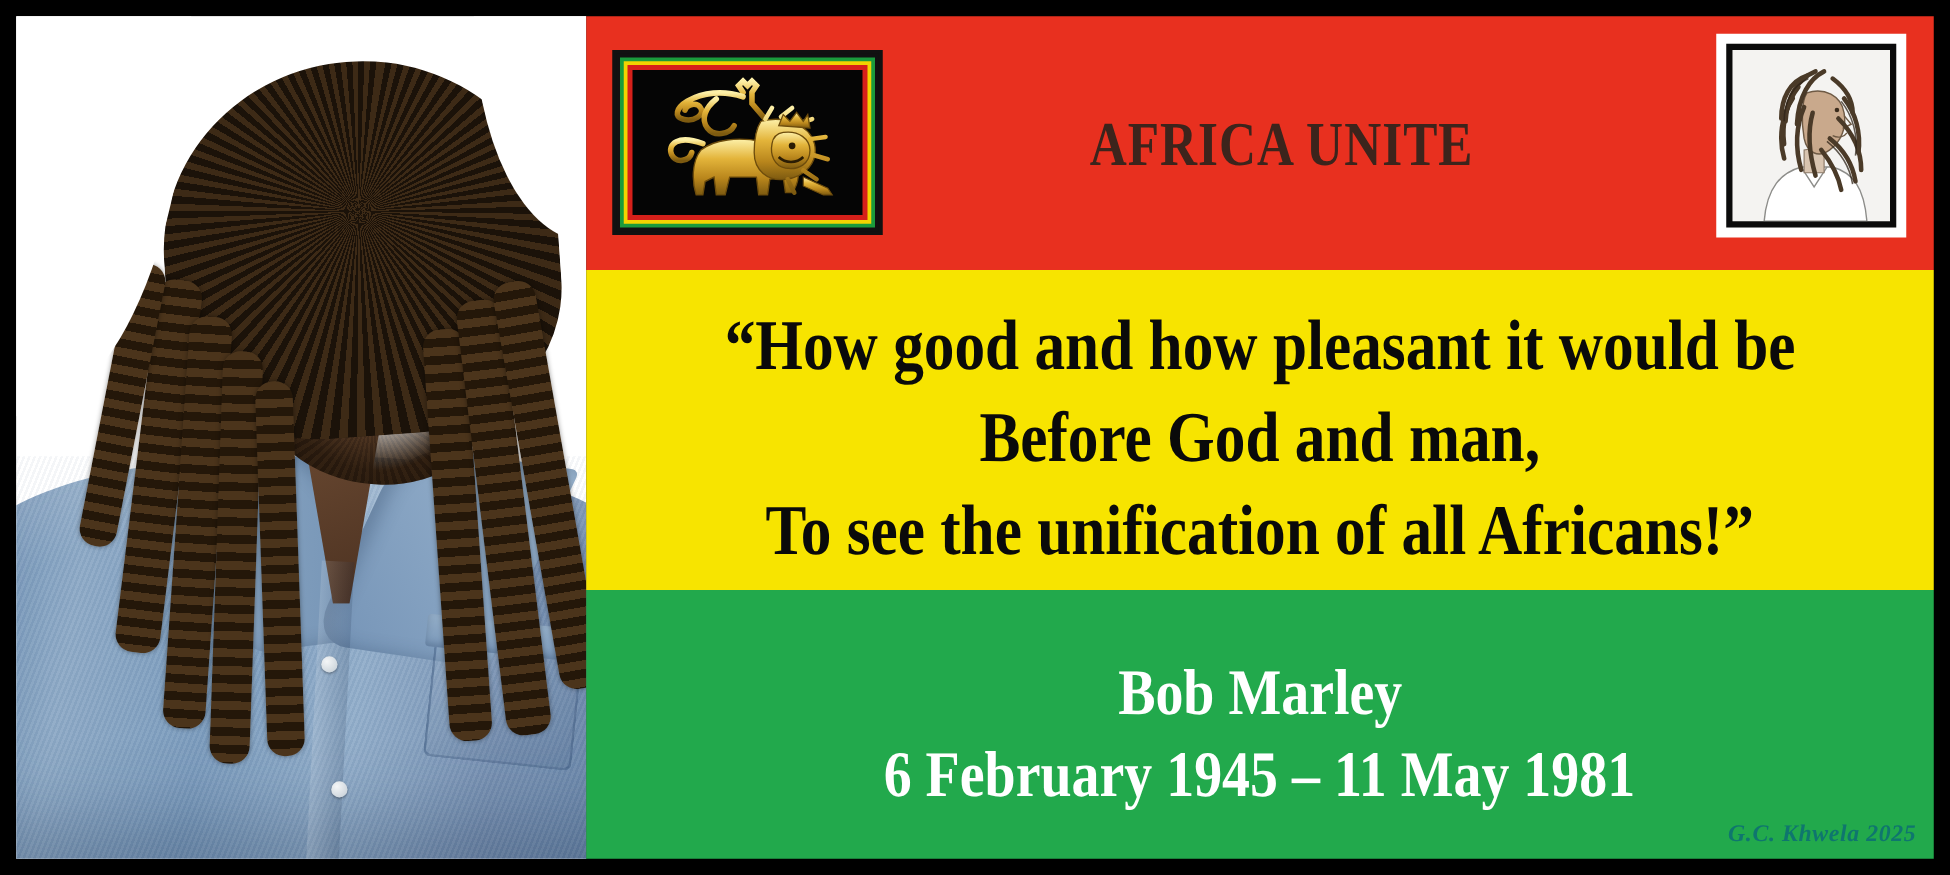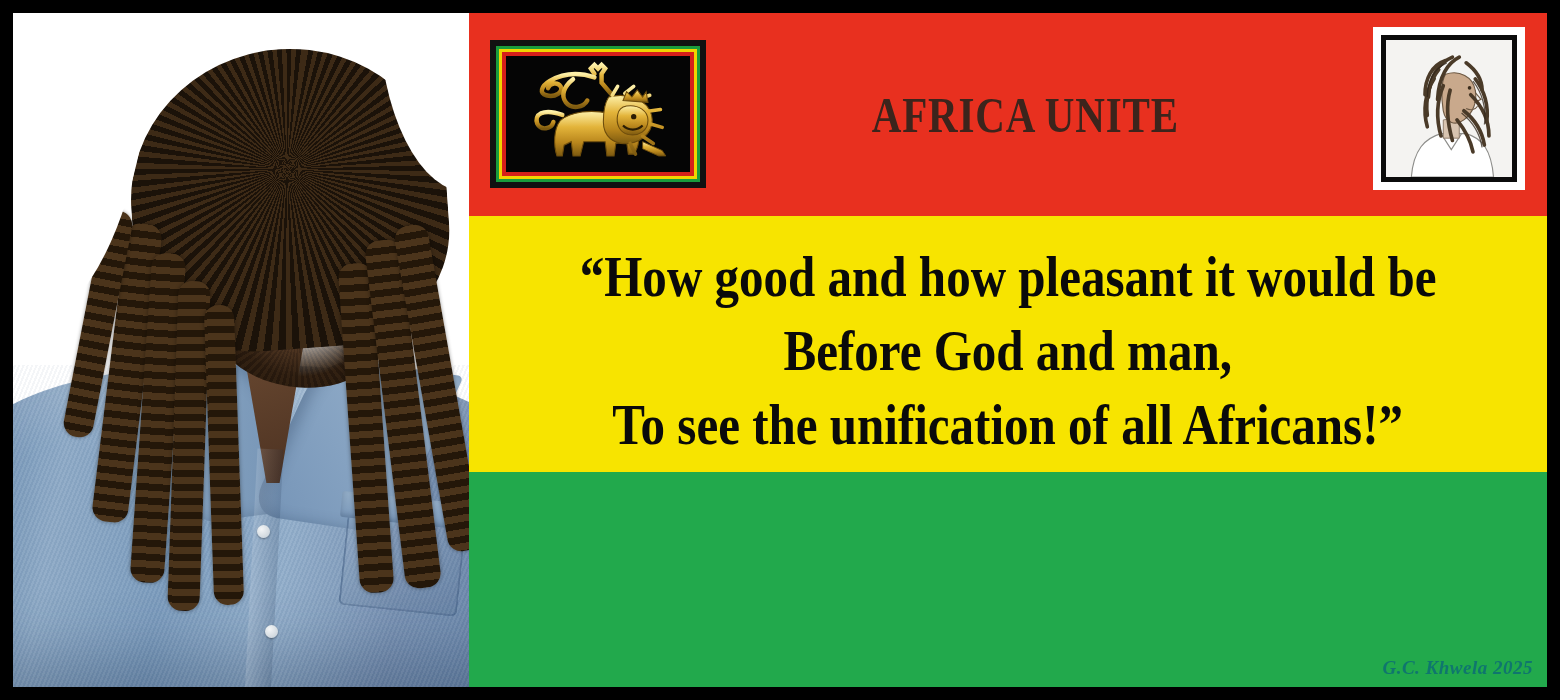--- a/index.html
+++ b/index.html
@@ -254,17 +254,21 @@
         </svg>
       </div>
     </div>
 
     <div id="quote">
       <div class="qline">“How good and how pleasant it would be</div>
       <div class="qline">Before God and man,</div>
       <div class="qline">To see the unification of all Africans!”</div>
     </div>
 
+    <div id="credit">
+      <div class="cline name">Bob Marley</div>
+      <div class="cline dates">6 February 1945 – 11 May 1981</div>
+    </div>
 
     <div id="signature">G.C. Khwela 2025</div>
   </div>
 
 </div>
 
 </body></html>

